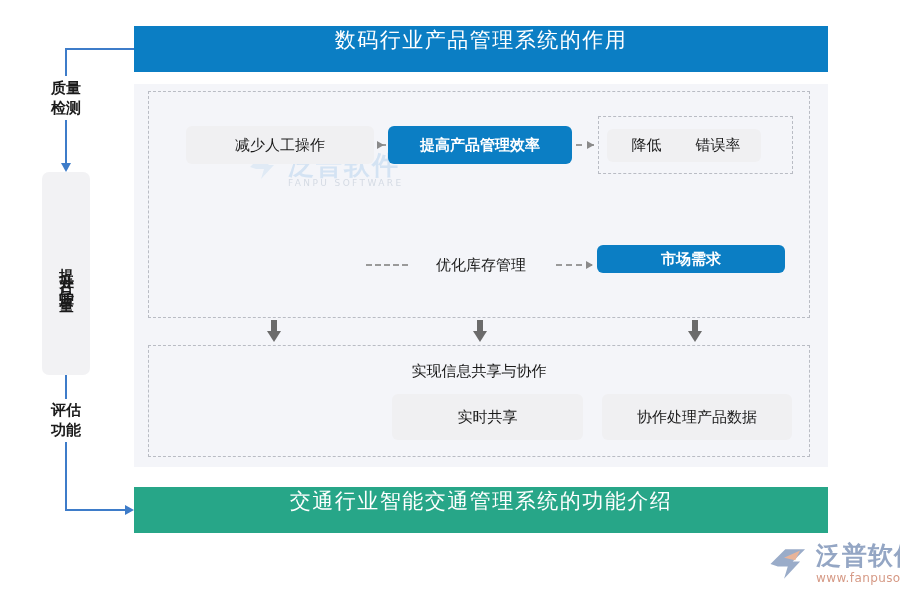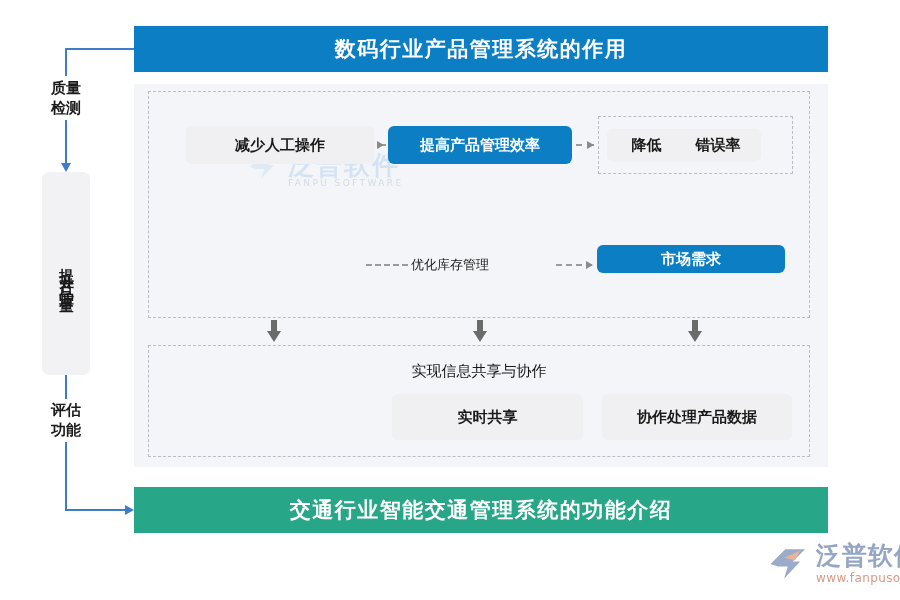--- a/index.html
+++ b/index.html
@@ -8,24 +8,24 @@
     width: 900px; height: 600px;
     background: #ffffff;
     font-family: "DejaVu Sans", "Liberation Sans", sans-serif;
     overflow: hidden;
   }
   #root { position: relative; width: 900px; height: 600px; background:#fff; }
 
   
   .bar {
     position: absolute;
-    display: flex; align-items: center; justify-content: center;
+    display: flex; justify-content: center;
     color: #ffffff;
     font-size: 21px;
-    font-weight: bold;
+    font-weight: normal;
     letter-spacing: 1.5px;
   }
   #header-bar { left: 134px; top: 26px; width: 694px; height: 46px; background: #0b7ec4; }
   #footer-bar { left: 134px; top: 487px; width: 694px; height: 46px; background: #27a688; }
 
   
   .rail-label {
     position: absolute;
     width: 56px;
     text-align: center;
@@ -93,38 +93,37 @@
   #lower-dashed { left: 148px; top: 345px; width: 662px; height: 112px; }
 
   
   .node {
     position: absolute;
     display: flex; align-items: center; justify-content: center;
     font-size: 15px;
     border-radius: 6px;
     text-align: center;
     line-height: 1.1;
-    font-weight: bold;
   }
   .node.grey { background: #f0f0f2; color: #1a1a1a; }
   .node.blue { background: #0b7ec4; color: #ffffff; font-weight: bold; }
 
   
   #node-reduce-manual { left: 186px; top: 126px; width: 188px; height: 38px; }
   #node-efficiency    { left: 388px; top: 126px; width: 184px; height: 38px; }
   #group-error-dashed { left: 598px; top: 116px; width: 195px; height: 58px; }
   #node-reduce  { left: 607px; top: 129px; width: 79px; height: 33px; }
   #node-errorrate { left: 675px; top: 129px; width: 86px; height: 33px; }
 
   
   #node-realtime-track { left: 178px; top: 245px; width: 182px; height: 41px; }
   #node-market-demand  { left: 597px; top: 245px; width: 188px; height: 28px; }
   #label-optimize-stock {
     position: absolute; left: 411px; top: 256px; width: 140px;
-    font-size: 13px; color: #1a1a1a;
+    text-align: center; font-size: 15px; color: #1a1a1a;
   }
 
   
   .dashed-conn {
     position: absolute;
     border-top: 2px dashed #9a9a9a;
     height: 0;
   }
   #dc-r1-a { left: 378px; top: 144px; width: 8px; }
   #dc-r1-b { left: 576px; top: 144px; width: 18px; }

